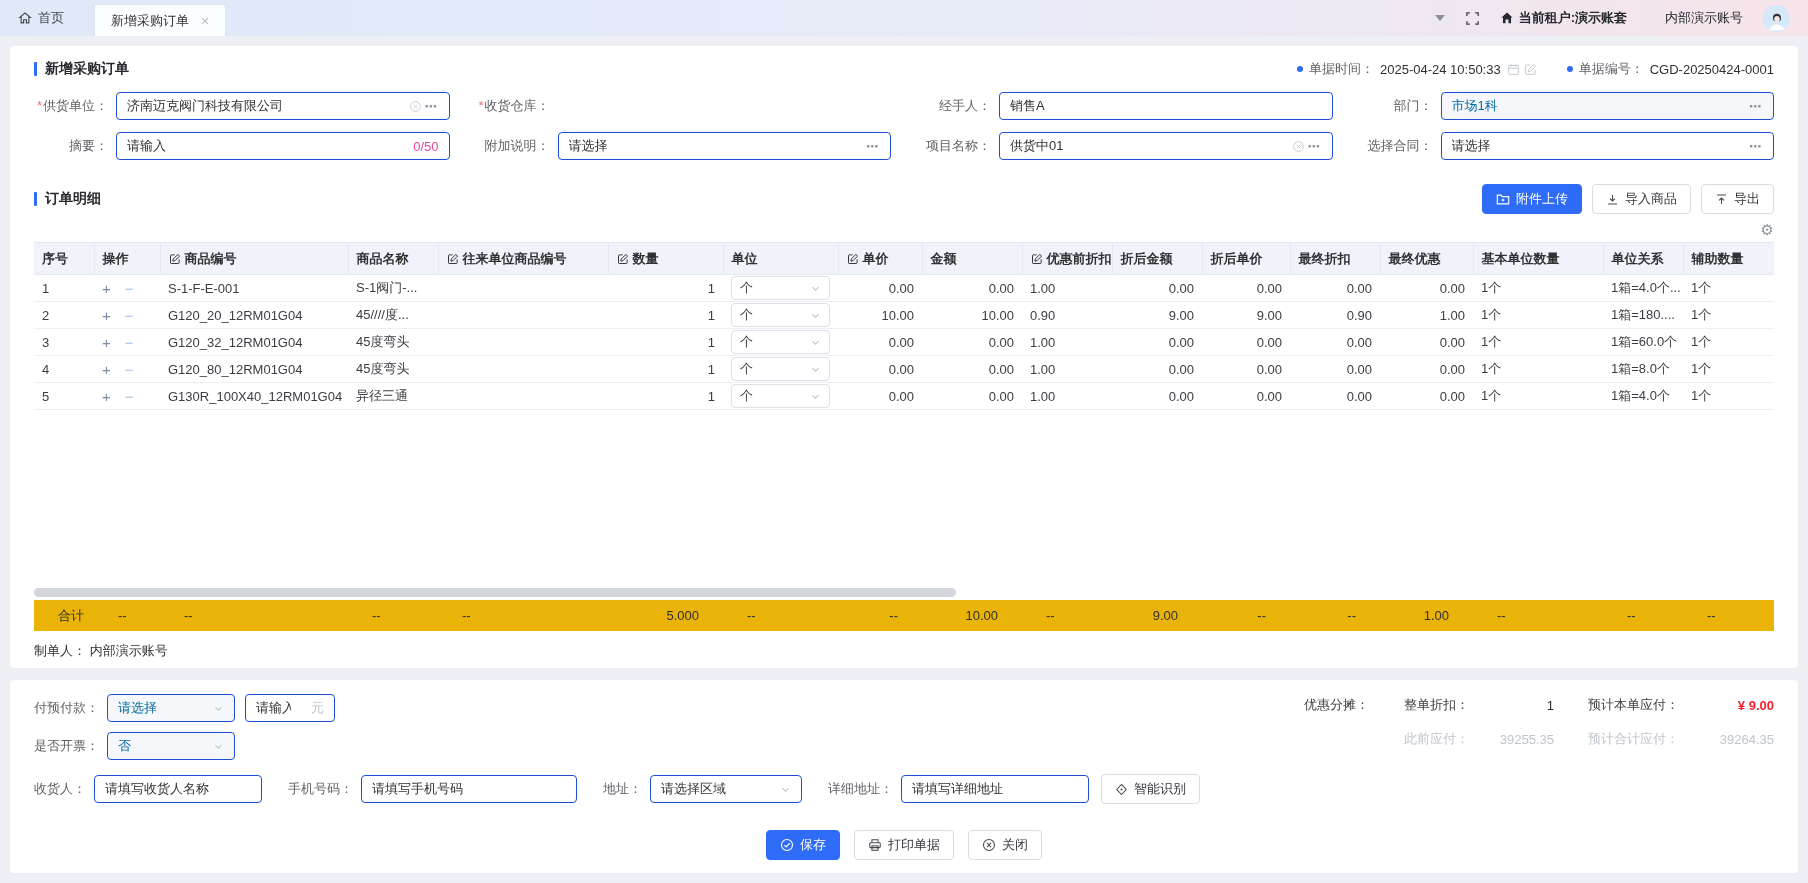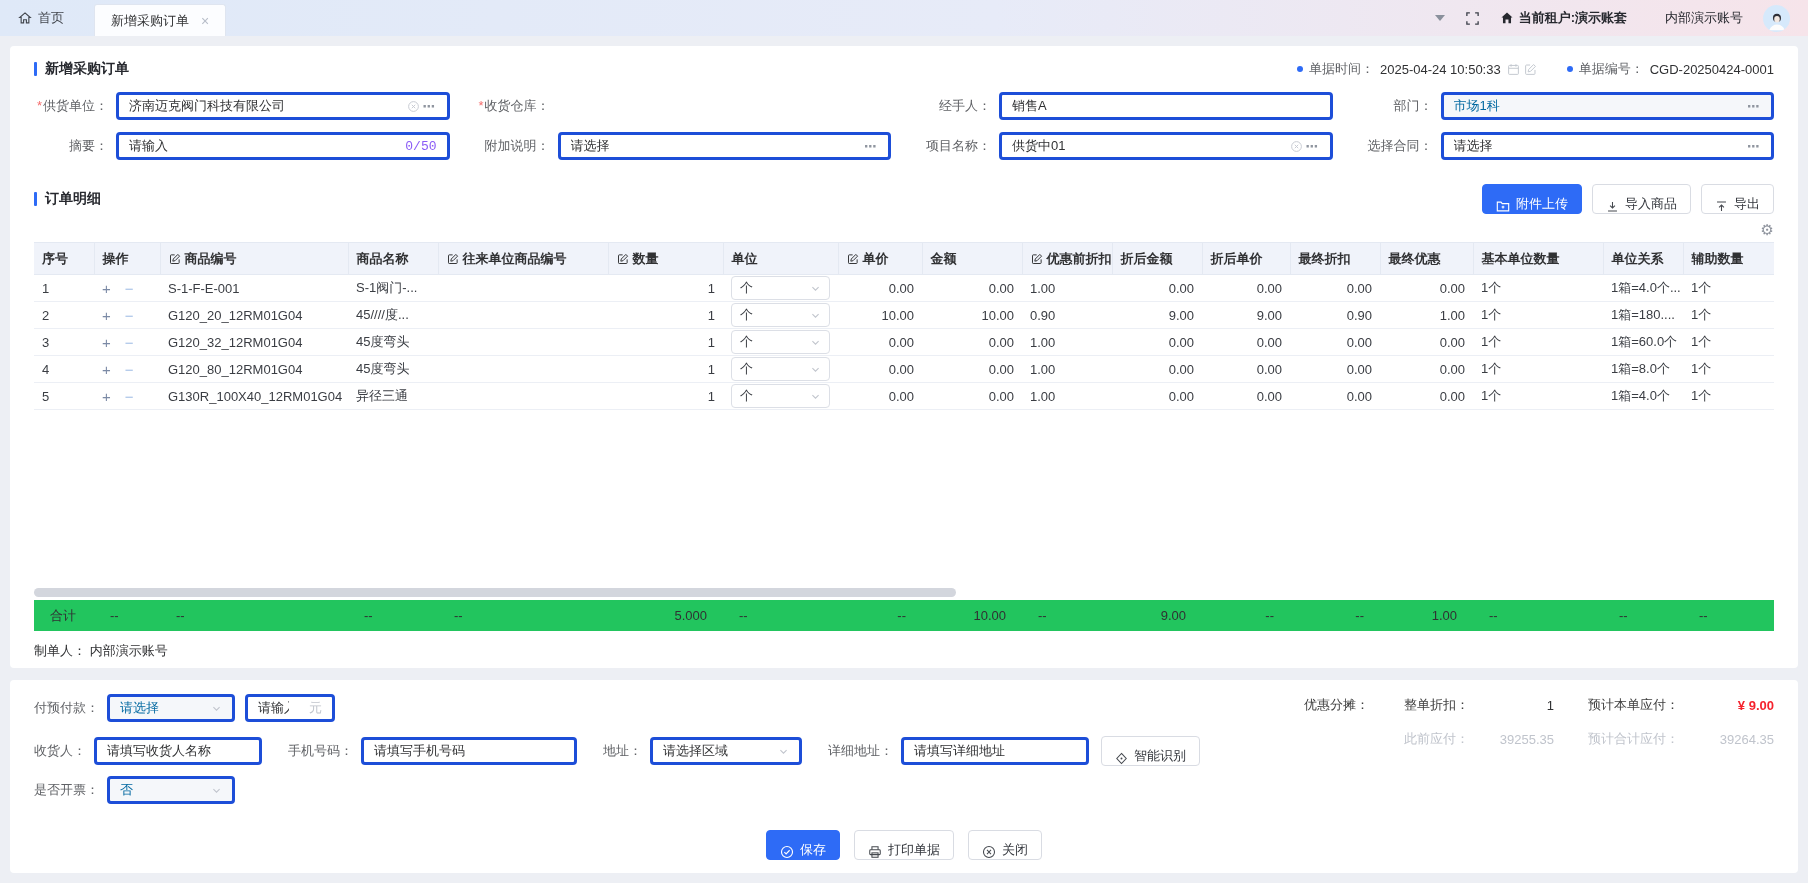--- a/index.html
+++ b/index.html
@@ -45,37 +45,37 @@
   .doc-label { color:#606266; }
   .doc-val { color:#303133; }
   .doc-icons { display:flex; gap:4px; align-items:center; color:#c2c7cf; }
 
   
   .form-grid { margin-top:14px; display:grid; grid-template-columns:repeat(4,1fr); gap:12px 26px; }
   .field { display:flex; align-items:center; min-width:0; }
   .flabel { flex:none; width:82px; text-align:right; padding-right:8px; color:#606266; white-space:nowrap; }
   .req { color:#f56c6c; margin-right:1px; }
   .ibox {
-    flex:1; min-width:0; height:28px; border:3px solid #1d4ed8; border-radius:4px;
+    flex:1; min-width:0; height:28px; border:1px solid #1d4ed8; border-radius:4px;
     background:#fff; display:flex; align-items:center; gap:20px; padding:0 10px; cursor:text;
   }
   .ibox .val { flex:1; overflow:hidden; white-space:nowrap; color:#303133; }
   .ph { color:#c0c4cc; }
   .ibox.dis { background:#f5f7fa; }
   .ibox.dis .val { color:#0369a1; }
   .sfx { flex:none; display:flex; align-items:center; gap:3px; color:#9aa0ab; cursor:pointer; }
   .dots { color:#8f959f; letter-spacing:1px; font-weight:700; }
-  .counter { color:#8b5cf6; flex:none;font-family:Liberation Mono, monospace; }
+  .counter { color:#ec4899; flex:none; }
 
   
   .detail-head { margin-top:24px; display:flex; align-items:center;gap:46px; }
   .dbtns { margin-left:auto; display:flex; gap:10px; }
   .btn {
     height:30px; border-radius:4px; border:1px solid #d9dce3; background:#fff; color:#33363c;
-    display:inline-flex; align-items:flex-end; gap:6px; padding:0 13px; font-size:13px; cursor:pointer; white-space:nowrap;
+    display:inline-flex; align-items:center; gap:6px; padding:0 13px; font-size:13px; cursor:pointer; white-space:nowrap;
   }
   .btn.primary { background:#2e6bf6; border-color:#2e6bf6; color:#fff; }
   .gear-row { height:24px; display:flex; justify-content:flex-end; align-items:center; color:#8f949e; margin-top:4px; }
   .gear { font-size:15px; cursor:pointer; }
 
   table { width:100%; border-collapse:collapse; table-layout:fixed; }
   .dtable th {
     background:#f0f3fa; height:32px; font-weight:700; color:#303133; text-align:left;
     padding:0 8px; border:1px solid #e4e9f2; border-left:none; white-space:nowrap; overflow:hidden; font-size:13px;
   }
@@ -88,21 +88,21 @@
   .tr { text-align:right; }
   .op-add { color:#7b8aa5; font-size:15px; margin-right:14px; cursor:pointer; }
   .op-del { color:#a3bfe6; font-size:15px; cursor:pointer; }
   .unit-sel {
     height:24px; border:1px solid #dcdfe6; border-radius:4px; background:#fff;
     display:flex; align-items:center; justify-content:space-between; padding:0 8px; cursor:pointer;
   }
   .tspacer { flex:1; }
   .hscroll { height:9px; margin:0 0 3px; }
   .hthumb { width:53%; height:9px; border-radius:5px; background:#d3d6dd; cursor:grab; }
-  .sumtable td { background:#22c55e; height:31px; padding:0 16px; color:#303133; white-space:nowrap; overflow:hidden; }
+  .sumtable td { background:#eab308; height:31px; padding:0 24px; color:#303133; white-space:nowrap; overflow:hidden; }
   .creator { margin-top:11px; color:#303133; }
   .creator .lab { color:#303133; }
 
   
   .brow { display:flex; align-items:center; margin-bottom:10px; }
   .blabel { color:#606266; white-space:nowrap; padding-right:8px; }
   .sel { width:128px; flex:none; cursor:pointer; }
   .sel .val { flex:1; }
   .w-amount { width:90px; flex:none; }
   .w-receiver { width:168px; flex:none; }
@@ -550,57 +550,57 @@
         <svg width="11" height="11" viewBox="0 0 16 16" fill="none" stroke="#c0c4cc" stroke-width="1.5">
             <path d="M3.5 6l4.5 4.5L12.5 6"></path>
           </svg>
       </div>
       <div class="ibox w-amount" style="margin-left:10px;">
         <span class="val ph">请输入</span>
         <span class="unit-sfx">元</span>
       </div>
     </div>
 
-    <div class="brow" style="margin-top:14px;">
-      <span class="blabel">收货人：</span>
-      <div class="ibox w-receiver">
-        <span class="val ph">请填写收货人名称</span>
-      </div>
-      <span class="blabel ml">手机号码：</span>
-      <div class="ibox w-phone">
-        <span class="val ph">请填写手机号码</span>
-      </div>
-      <span class="blabel ml">地址：</span>
-      <div class="ibox w-region">
-        <span class="val ph">请选择区域</span>
-        <svg width="11" height="11" viewBox="0 0 16 16" fill="none" stroke="#c0c4cc" stroke-width="1.5">
-            <path d="M3.5 6l4.5 4.5L12.5 6"></path>
-          </svg>
-      </div>
-      <span class="blabel ml">详细地址：</span>
-      <div class="ibox w-address">
-        <span class="val ph">请填写详细地址</span>
-      </div>
-      <button class="btn" style="margin-left:12px;">
-        <svg width="13" height="13" viewBox="0 0 16 16" fill="none" stroke="#45494f" stroke-width="1.3">
-            <path d="M8 1.8l5.8 6.2L8 14.2 2.2 8z"></path>
-            <circle cx="8" cy="8" r="1.2" fill="#45494f" stroke="none"></circle>
-          </svg>
-        <span>智能识别</span>
-      </button>
-    </div>
-
     <div class="brow">
       <span class="blabel">是否开票：</span>
       <div class="ibox dis sel">
         <span class="val">否</span>
         <svg width="11" height="11" viewBox="0 0 16 16" fill="none" stroke="#c0c4cc" stroke-width="1.5">
             <path d="M3.5 6l4.5 4.5L12.5 6"></path>
           </svg>
       </div>
+    </div>
+
+    <div class="brow" style="margin-top:14px;">
+      <span class="blabel">收货人：</span>
+      <div class="ibox w-receiver">
+        <span class="val ph">请填写收货人名称</span>
+      </div>
+      <span class="blabel ml">手机号码：</span>
+      <div class="ibox w-phone">
+        <span class="val ph">请填写手机号码</span>
+      </div>
+      <span class="blabel ml">地址：</span>
+      <div class="ibox w-region">
+        <span class="val ph">请选择区域</span>
+        <svg width="11" height="11" viewBox="0 0 16 16" fill="none" stroke="#c0c4cc" stroke-width="1.5">
+            <path d="M3.5 6l4.5 4.5L12.5 6"></path>
+          </svg>
+      </div>
+      <span class="blabel ml">详细地址：</span>
+      <div class="ibox w-address">
+        <span class="val ph">请填写详细地址</span>
+      </div>
+      <button class="btn" style="margin-left:12px;">
+        <svg width="13" height="13" viewBox="0 0 16 16" fill="none" stroke="#45494f" stroke-width="1.3">
+            <path d="M8 1.8l5.8 6.2L8 14.2 2.2 8z"></path>
+            <circle cx="8" cy="8" r="1.2" fill="#45494f" stroke="none"></circle>
+          </svg>
+        <span>智能识别</span>
+      </button>
     </div>
 
     <div class="pay-grid">
       <div class="pg-label">优惠分摊：</div>
       <div class="pg-label">整单折扣：</div>
       <div class="pg-val">1</div>
       <div class="pg-label">预计本单应付：</div>
       <div class="pg-red">¥ 9.00</div>
 
       <div></div>

